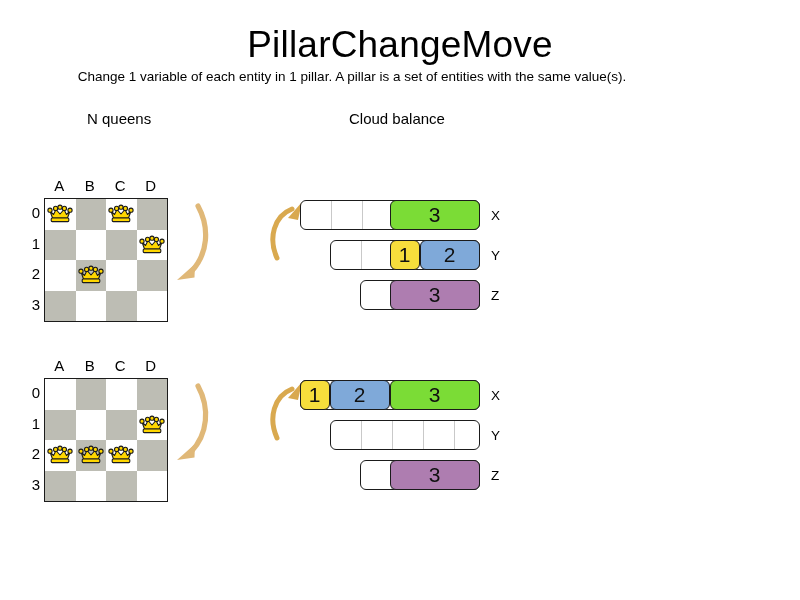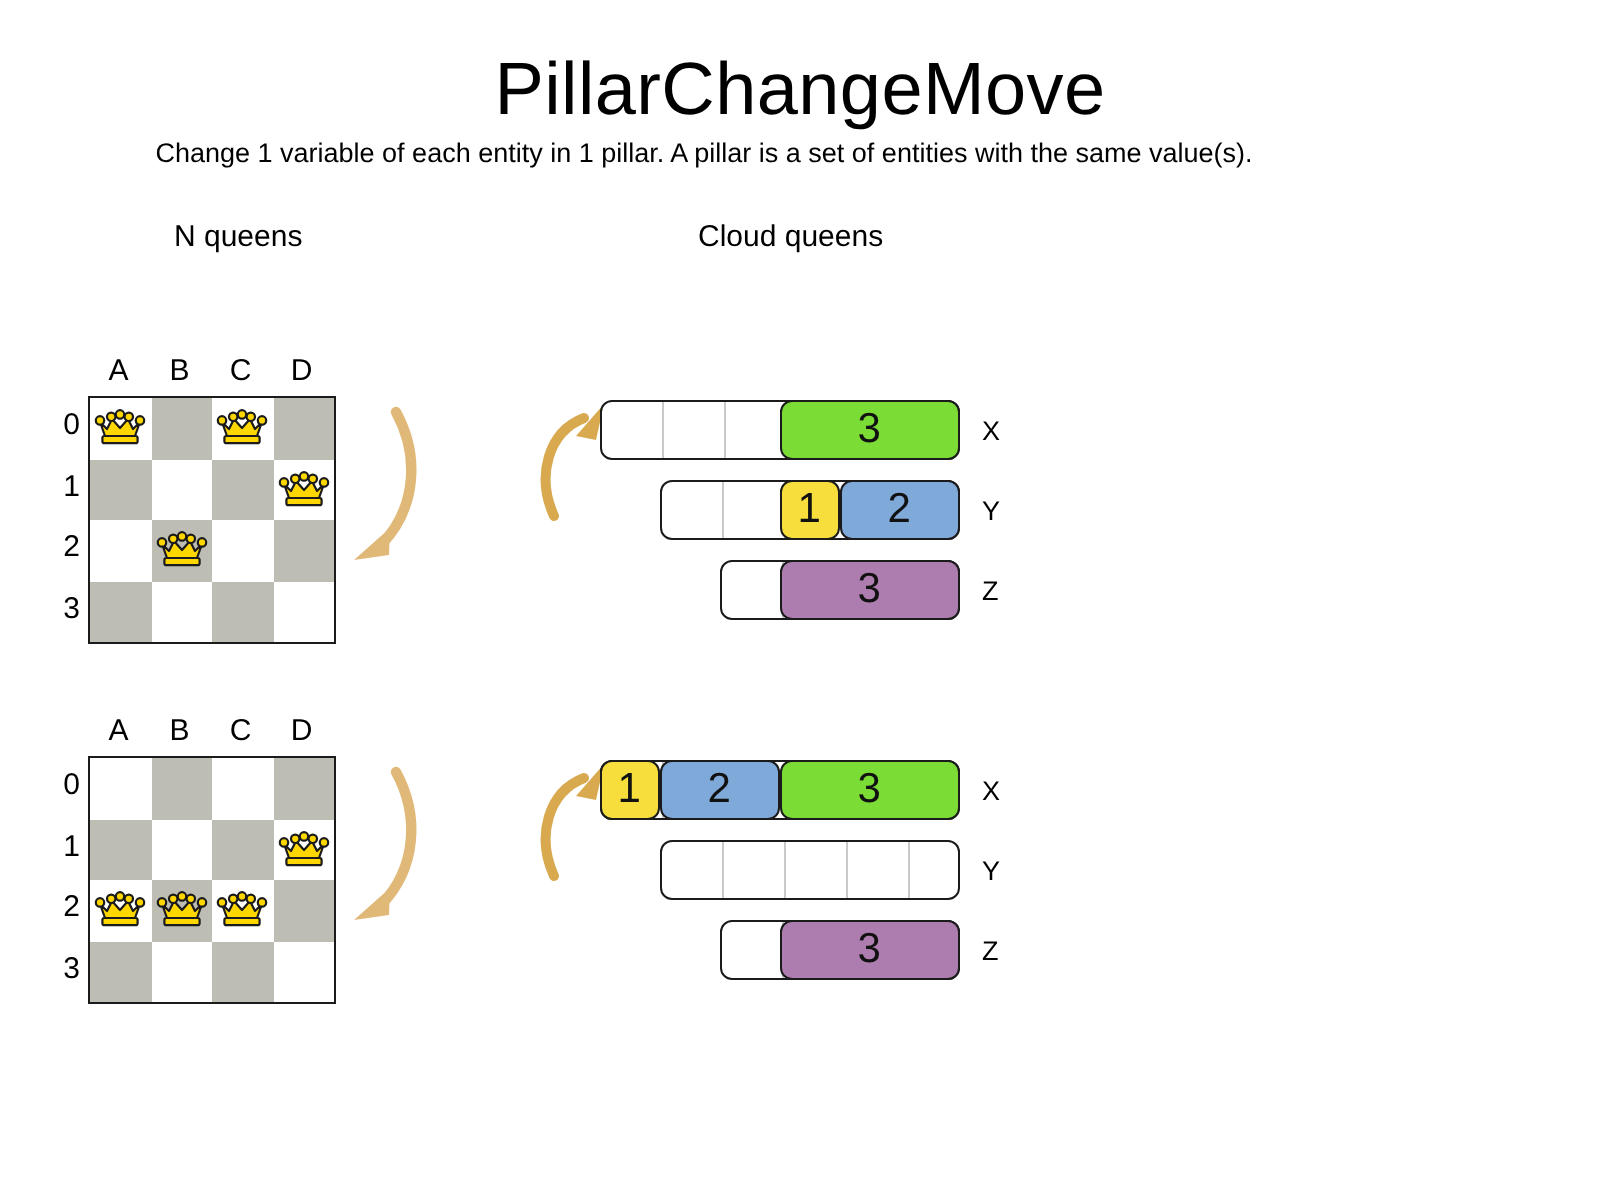--- a/index.html
+++ b/index.html
@@ -79,21 +79,21 @@
 </style>
 </head>
 <body>
 
 <div class="stage">
 
   <div class="title">PillarChangeMove</div>
   <div class="subtitle">Change 1 variable of each entity in 1 pillar. A pillar is a set of entities with the same value(s).</div>
 
   <div class="section-label nq">N queens</div>
-  <div class="section-label cb">Cloud queens</div>
+  <div class="section-label cb">Cloud balance</div>
 
   <div class="board-wrap b1">
     <div class="col-labels">
         <span>A</span>
         <span>B</span>
         <span>C</span>
         <span>D</span>
       </div>
     <div class="row-labels">
         <span>0</span>

